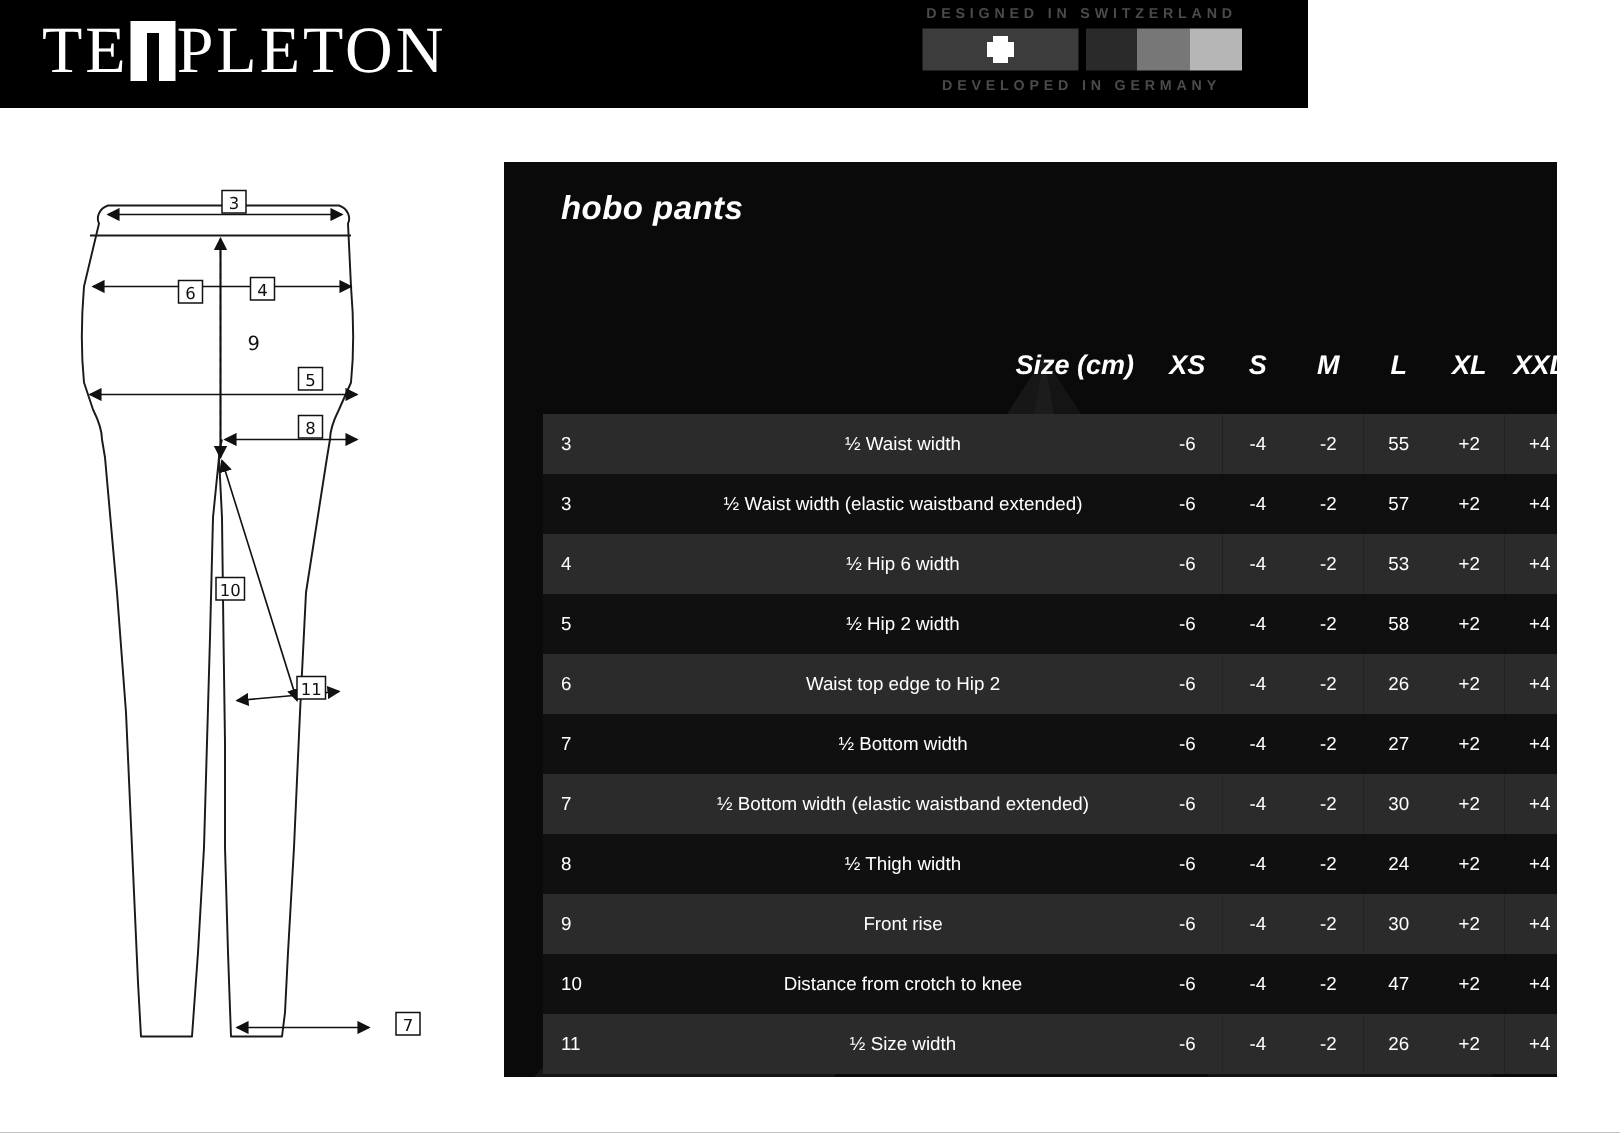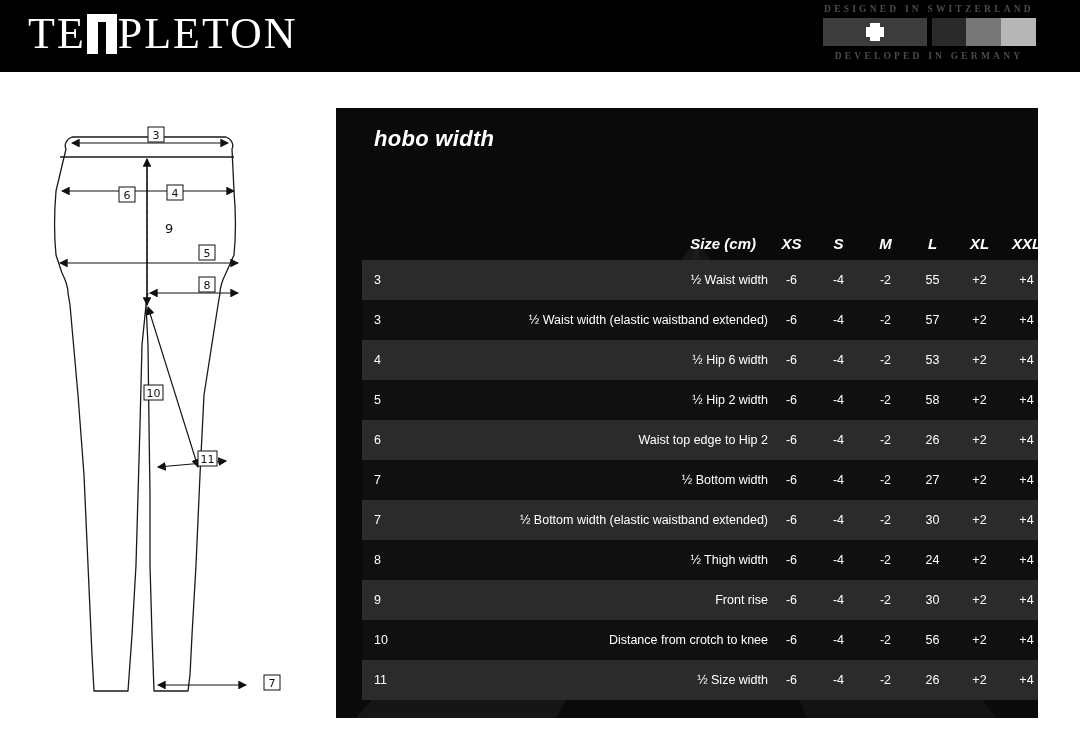--- a/index.html
+++ b/index.html
@@ -12,21 +12,21 @@
     height: 755px;
     font-family: "Liberation Sans", sans-serif;
     position: relative;
     overflow: hidden;
   }
 
   
   .header {
     position: absolute;
     left: 0; top: 0;
-    width: 1080px;
+    width: 872px;
     height: 72px;
     background: #000000;
   }
   .brand {
     position: absolute;
     left: 28px;
     top: 8px;
     color: #ffffff;
     font-size: 44px;
     letter-spacing: 1px;
@@ -51,21 +51,20 @@
     width: 8px; height: 32px;
     background: #000000;
   }
 
   .hdr-right {
     position: absolute;
     right: 22px;
     top: 4px;
     width: 258px;
     height: 64px;
-    font-family: Liberation Serif, serif;
   }
   .hdr-line {
     color: #4b4b4b;
     font-size: 9.5px;
     letter-spacing: 3.2px;
     font-weight: bold;
     text-align: center;
     width: 100%;
     white-space: nowrap;
   }
@@ -149,26 +148,26 @@
   table.sizes th, table.sizes td {
     color: #ffffff;
     font-size: 12.5px;
     padding: 0;
     height: 40px;
     vertical-align: middle;
   }
   table.sizes thead th {
     font-style: italic;
     font-weight: bold;
-    font-size: 15px;
+    font-size: 18px;
     height: 34px;
-    padding-bottom: 0;
+    padding-bottom: 16px;
   }
   .c-num   { width: 46px; text-align: left; padding-left: 12px !important; font-size: 12.5px; }
-  .c-name  { width: 320px; text-align: right; padding-left: 16px !important; }
+  .c-name  { width: 320px; text-align: center; padding-left: 16px !important; }
   .c-size  { width: 47px; text-align: center; }
   thead .c-name { text-align: right; padding-right: 12px !important; }
   tbody tr.odd  td { background: #2b2b2b; }
   tbody tr.even td { background: #101010; }
   tbody tr td:first-child { border-left: 0; }
 
   .num-cell { font-weight: normal; }
 </style>
 </head>
 <body>
@@ -278,21 +277,21 @@
 
   <svg class="panel-bg" viewBox="0 0 702 610" xmlns="http://www.w3.org/2000/svg">
     <rect x="0" y="0" width="702" height="610" fill="#0a0a0a"></rect>
     <polygon points="360,130 470,300 250,300" fill="#1c1c1c"></polygon>
     <polygon points="250,300 360,130 300,470 140,470" fill="#171717"></polygon>
     <polygon points="470,300 360,130 420,470 560,470" fill="#141414"></polygon>
     <polygon points="140,470 300,470 220,610 20,610" fill="#161616"></polygon>
     <polygon points="420,470 560,470 660,610 470,610" fill="#131313"></polygon>
   </svg>
 
-  <div class="panel-title">hobo width</div>
+  <div class="panel-title">hobo pants</div>
 
   <div class="table-wrap">
     <table class="sizes">
       <thead>
         <tr>
           <th class="c-num"></th>
           <th class="c-name">Size (cm)</th>
           <th class="c-size">XS</th>
           <th class="c-size">S</th>
           <th class="c-size">M</th>
@@ -401,21 +400,21 @@
           <td class="c-size">+2</td>
           <td class="c-size">+4</td>
         </tr>
 
         <tr class="even">
           <td class="c-num num-cell">10</td>
           <td class="c-name">Distance from crotch to knee</td>
           <td class="c-size">-6</td>
           <td class="c-size">-4</td>
           <td class="c-size">-2</td>
-          <td class="c-size">56</td>
+          <td class="c-size">47</td>
           <td class="c-size">+2</td>
           <td class="c-size">+4</td>
         </tr>
 
         <tr class="odd">
           <td class="c-num num-cell">11</td>
           <td class="c-name">½ Size width</td>
           <td class="c-size">-6</td>
           <td class="c-size">-4</td>
           <td class="c-size">-2</td>

